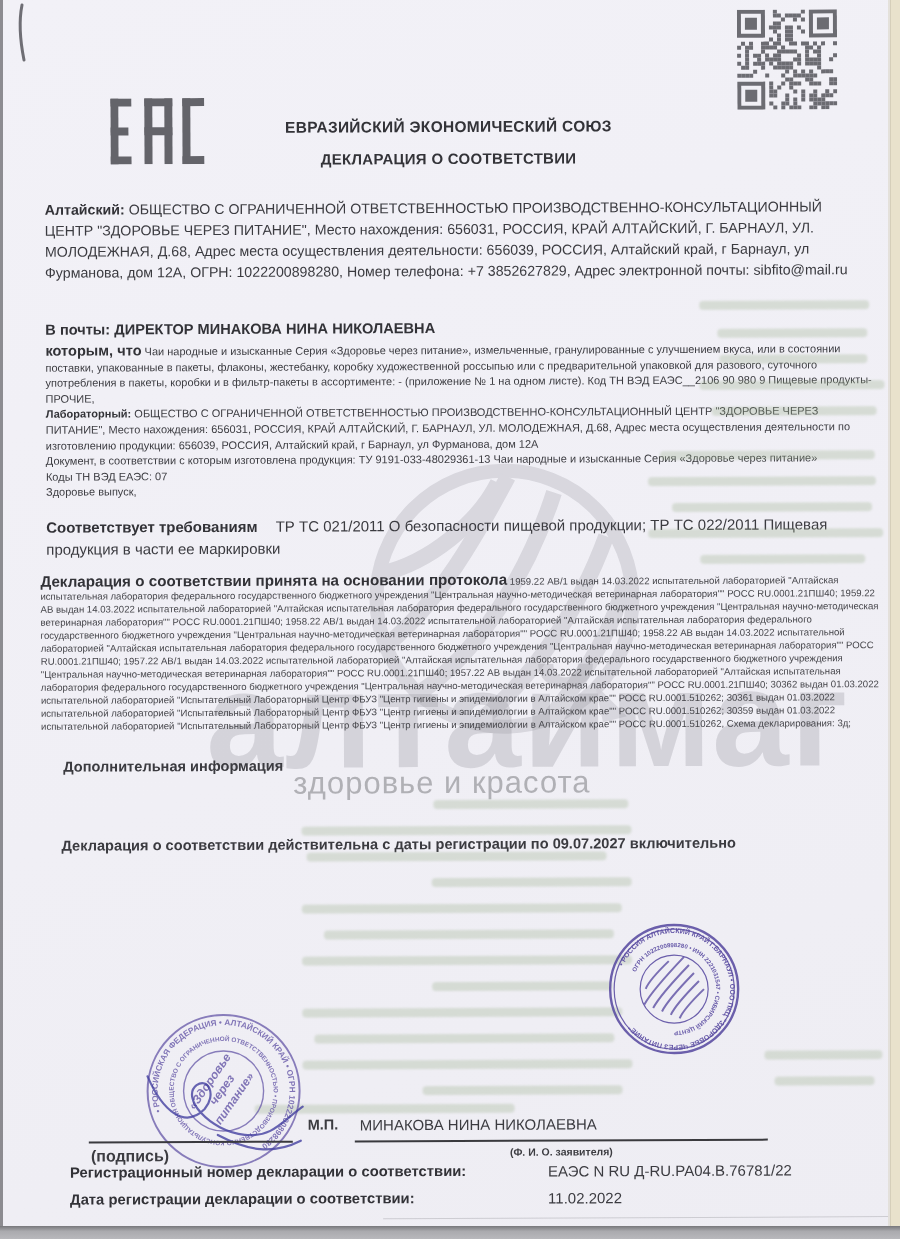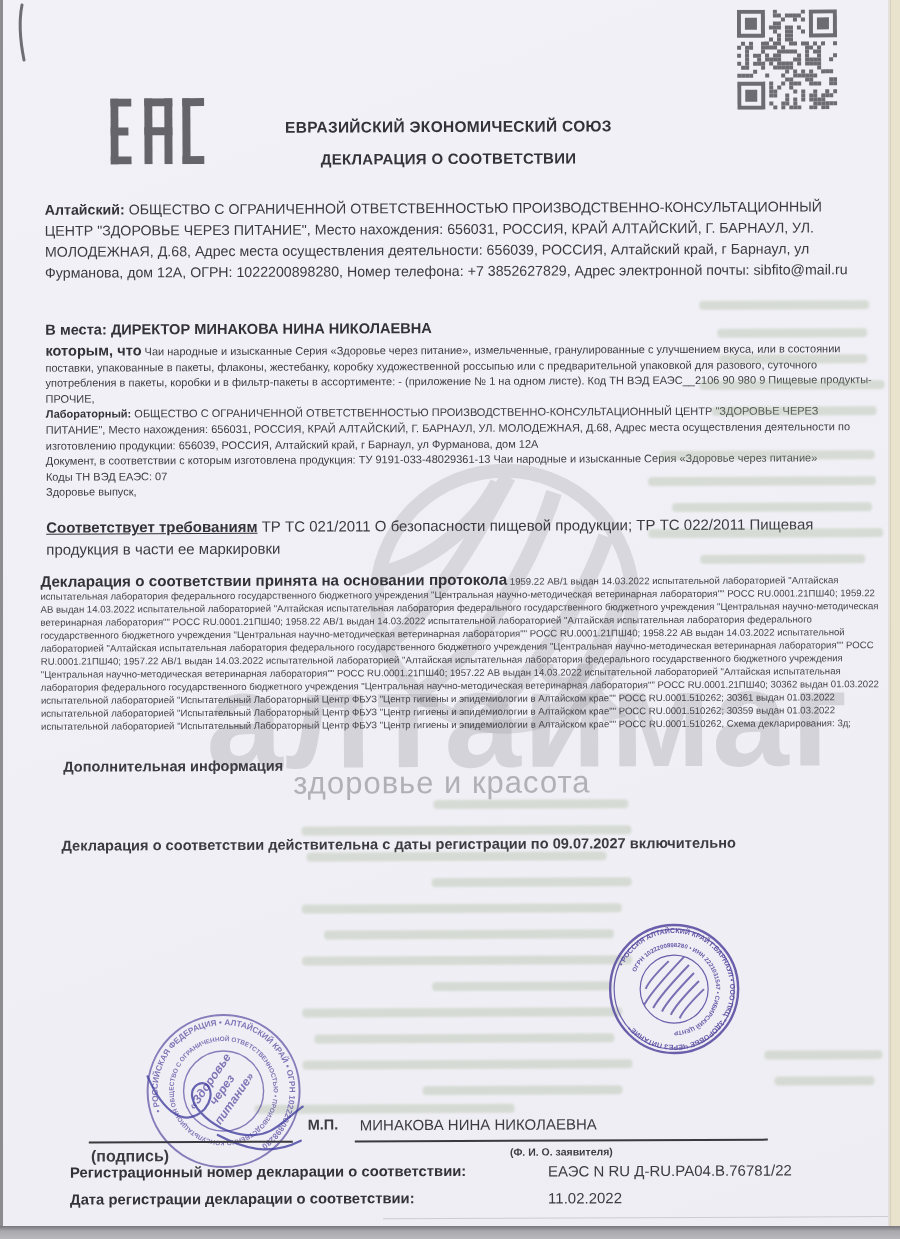--- a/index.html
+++ b/index.html
@@ -23,21 +23,21 @@
   .qr{position:absolute;left:739px;top:11px;opacity:.85;}
 
   
   .para{position:absolute;font-size:14.2px;line-height:21px;color:#3b3b40;}
   .para b{color:#323237;}
   #applicant{left:46px;top:184px;width:828px;}
   #person{left:46px;top:303px;width:828px;font-size:14.6px;}
   #declares{left:46px;top:331px;width:832px;font-size:11px;line-height:15.6px;}
   #declares b.big{font-size:14.6px;}
   #compliance{left:46px;top:500px;width:832px;font-size:15px;line-height:22px;}
-  #compliance b{text-decoration:underline;}
+  #compliance b{margin-right:14px;}
   #protocol{left:40px;top:562px;width:846px;font-size:9.6px;line-height:13px;color:#45454a;}
   #protocol b{font-size:15.2px;line-height:15px;color:#323237;}
   #addinfo{left:62px;top:755px;font-size:14.6px;font-weight:bold;}
   #validity{left:60px;top:818px;width:700px;font-size:14.6px;font-weight:bold;line-height:23px;}
 
   
   .wm-big{position:absolute;left:205px;top:640px;font-size:138px;font-weight:bold;
       color:#97969f;opacity:.30;letter-spacing:2px;white-space:nowrap;}
   .wm-slogan{position:absolute;left:292px;top:765px;font-size:31px;color:#a6a6ab;opacity:.85;letter-spacing:1px;}
   .wm-leaf{position:absolute;left:358px;top:453px;opacity:.55;}
@@ -313,21 +313,21 @@
     </svg>
 
     <div class="wm-big" data-interactable="false">алтаймаг</div>
 
     <p class="para" id="applicant" data-interactable="false">
       <b data-interactable="false">Алтайский:</b>
       <span data-interactable="false">ОБЩЕСТВО С ОГРАНИЧЕННОЙ ОТВЕТСТВЕННОСТЬЮ ПРОИЗВОДСТВЕННО-КОНСУЛЬТАЦИОННЫЙ ЦЕНТР "ЗДОРОВЬЕ ЧЕРЕЗ ПИТАНИЕ", Место нахождения: 656031, РОССИЯ, КРАЙ АЛТАЙСКИЙ, Г. БАРНАУЛ, УЛ. МОЛОДЕЖНАЯ, Д.68, Адрес места осуществления деятельности: 656039, РОССИЯ, Алтайский край, г Барнаул, ул Фурманова, дом 12А, ОГРН: 1022200898280, Номер телефона: +7 3852627829, Адрес электронной почты: sibfito@mail.ru</span>
     </p>
 
     <p class="para" id="person" data-interactable="false">
-      <b data-interactable="false">В места:</b>
+      <b data-interactable="false">В почты:</b>
       <b data-interactable="false">ДИРЕКТОР МИНАКОВА НИНА НИКОЛАЕВНА</b>
     </p>
 
     <p class="para" id="declares" data-interactable="false">
       <b class="big" data-interactable="false">которым, что</b>
       <span data-interactable="false">Чаи народные и изысканные Серия «Здоровье через питание», измельченные, гранулированные с улучшением вкуса, или в состоянии поставки, упакованные в пакеты, флаконы, жестебанку, коробку художественной россыпью или с предварительной упаковкой для разового, суточного употребления в пакеты, коробки и в фильтр-пакеты в ассортименте: - (приложение № 1 на одном листе). Код ТН ВЭД ЕАЭС__2106 90 980 9   Пищевые продукты- ПРОЧИЕ,</span><br>
       <b data-interactable="false">Лабораторный:</b>
       <span data-interactable="false">ОБЩЕСТВО С ОГРАНИЧЕННОЙ ОТВЕТСТВЕННОСТЬЮ ПРОИЗВОДСТВЕННО-КОНСУЛЬТАЦИОННЫЙ ЦЕНТР "ЗДОРОВЬЕ ЧЕРЕЗ ПИТАНИЕ", Место нахождения: 656031, РОССИЯ, КРАЙ АЛТАЙСКИЙ, Г. БАРНАУЛ, УЛ. МОЛОДЕЖНАЯ, Д.68, Адрес места осуществления деятельности по изготовлению продукции: 656039, РОССИЯ, Алтайский край, г Барнаул, ул Фурманова, дом 12А</span><br>
       <span data-interactable="false">Документ, в соответствии с которым изготовлена продукция: ТУ 9191-033-48029361-13 Чаи народные и изысканные Серия «Здоровье через питание»</span><br>
       <span data-interactable="false">Коды ТН ВЭД ЕАЭС: 07</span><br>

